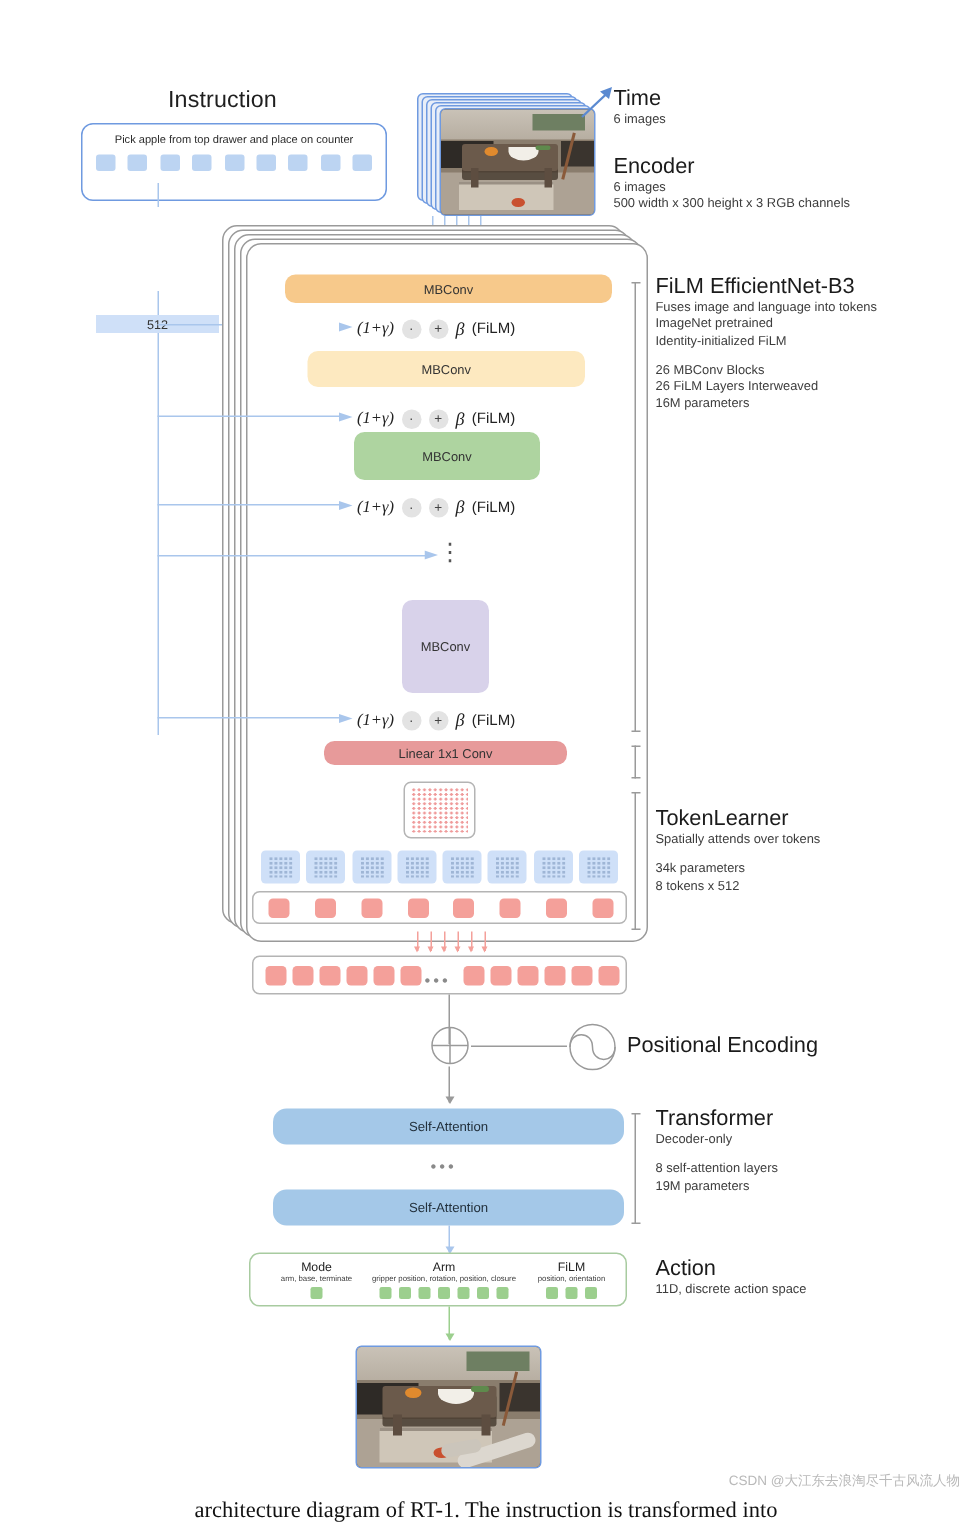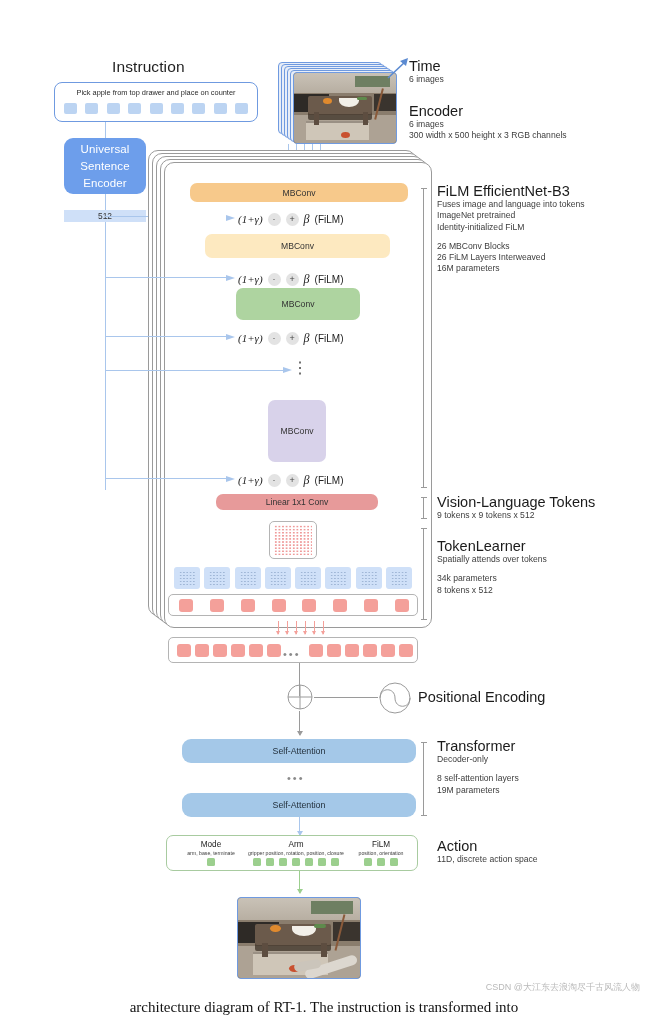--- a/index.html
+++ b/index.html
@@ -14,21 +14,21 @@
   }
   .canvas { position: absolute; inset: 0; }
   .abs { position: absolute; }
 
   
   .h-title { font-size: 15.5px; color: #1b1b1b; letter-spacing: .1px; }
 
   
   #instruction-title { left: 112px; top: 58px; font-size: 15.5px; color:#1f1f1f; }
   #instruction-box {
-    left: 54px; top: 82px; width: 204px; height: 40px;
+    left: 54px; top: 82px; width: 204px; height: 52px;
     border: 1px solid #6f9ae0; border-radius: 8px; background: #fff;
   }
   #instruction-text { position:absolute; left:0; right:0; top:5px;
     text-align:center; font-size: 7.4px; color:#2a2a2a; }
   .instr-tokens { position:absolute; left: 9px; right: 9px; top:20px;
     display:flex; justify-content: space-between; }
   .instr-tok { width: 13px; height: 11px; background:#bcd4f2; border-radius:2px; }
 
   
   #use-box {
@@ -188,23 +188,20 @@
         <div class="instr-tok"></div>
         <div class="instr-tok"></div>
         <div class="instr-tok"></div>
         <div class="instr-tok"></div>
         <div class="instr-tok"></div>
       </div>
   </div>
 
   <div class="blue-line abs" style="left:105px; top:122px; width:1px; height:16px;"></div>
 
-  <div class="abs" id="use-box">
-    <span>Universal Sentence Encoder</span>
-  </div>
   <div class="blue-line abs" style="left:105px; top:194px; width:1px; height:16px;"></div>
   <div class="abs" id="use-512">
     <span>512</span>
   </div>
 
   <div class="blue-line abs" style="left:105px; top:222px; width:1px; height:268px;"></div>
   <div class="blue-line abs" style="left:105px; top:216px; width:186px; height:1px;"></div>
 
   <div class="abs img-stack">
     <div class="img-sheet" style="left:0px;  top:0px;  width:104px; height:72px;"></div>
@@ -239,21 +236,21 @@
   </svg>
 
   <div class="ann abs" style="left:409px; top:58px;">
     <h3>Time</h3>
     <p>6 images</p>
   </div>
 
   <div class="ann abs" style="left:409px; top:103px;">
     <h3>Encoder</h3>
     <p>6 images</p>
-    <p>300 width x 500 height x 3 RGB channels</p>
+    <p>500 width x 300 height x 3 RGB channels</p>
   </div>
 
   <div class="blue-line abs" style="left:288px; top:144px; width:1px; height:36px;"></div>
   <div class="blue-line abs" style="left:296px; top:144px; width:1px; height:36px;"></div>
   <div class="blue-line abs" style="left:304px; top:144px; width:1px; height:36px;"></div>
   <div class="blue-line abs" style="left:312px; top:144px; width:1px; height:36px;"></div>
   <div class="blue-line abs gray-arrow-down" style="left:320px; top:144px; width:1px; height:40px; background:#a9c6ec;"></div>
 
   <div class="abs card-stack">
     <div class="card" style="left:0px;  top:0px;  width:268px; height:466px;"></div>
@@ -393,24 +390,20 @@
     <p>Fuses image and language into tokens</p>
     <p>ImageNet pretrained</p>
     <p>Identity-initialized FiLM</p>
     <div class="gap"></div>
     <p>26 MBConv Blocks</p>
     <p>26 FiLM Layers Interweaved</p>
     <p>16M parameters</p>
   </div>
 
   <div class="bracket abs" style="left:423px; top:497px; height:22px;"></div>
-  <div class="ann abs" style="left:437px; top:494px;">
-    <h3>Vision-Language Tokens</h3>
-    <p>9 tokens x 9 tokens x 512</p>
-  </div>
 
   <div class="bracket abs" style="left:423px; top:528px; height:92px;"></div>
   <div class="ann abs" style="left:437px; top:538px;">
     <h3>TokenLearner</h3>
     <p>Spatially attends over tokens</p>
     <div class="gap"></div>
     <p>34k parameters</p>
     <p>8 tokens x 512</p>
   </div>
 

